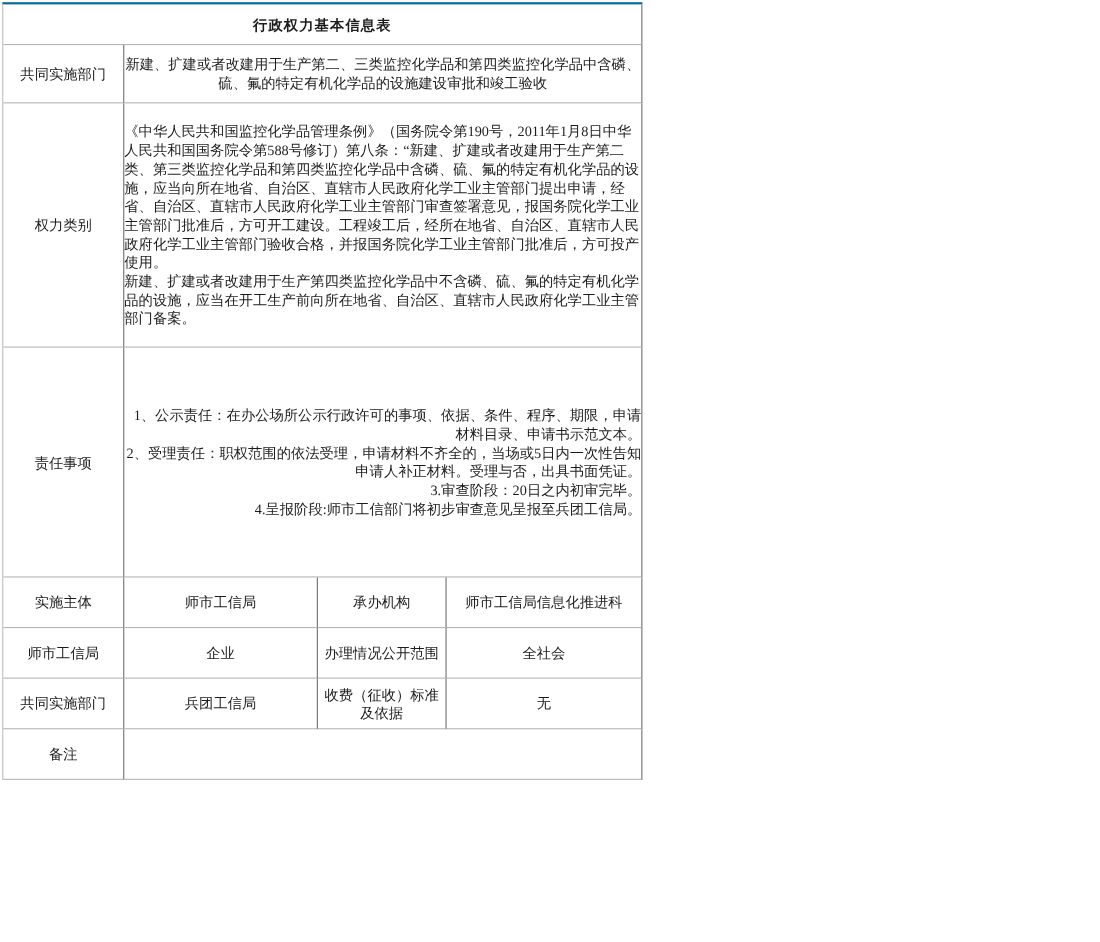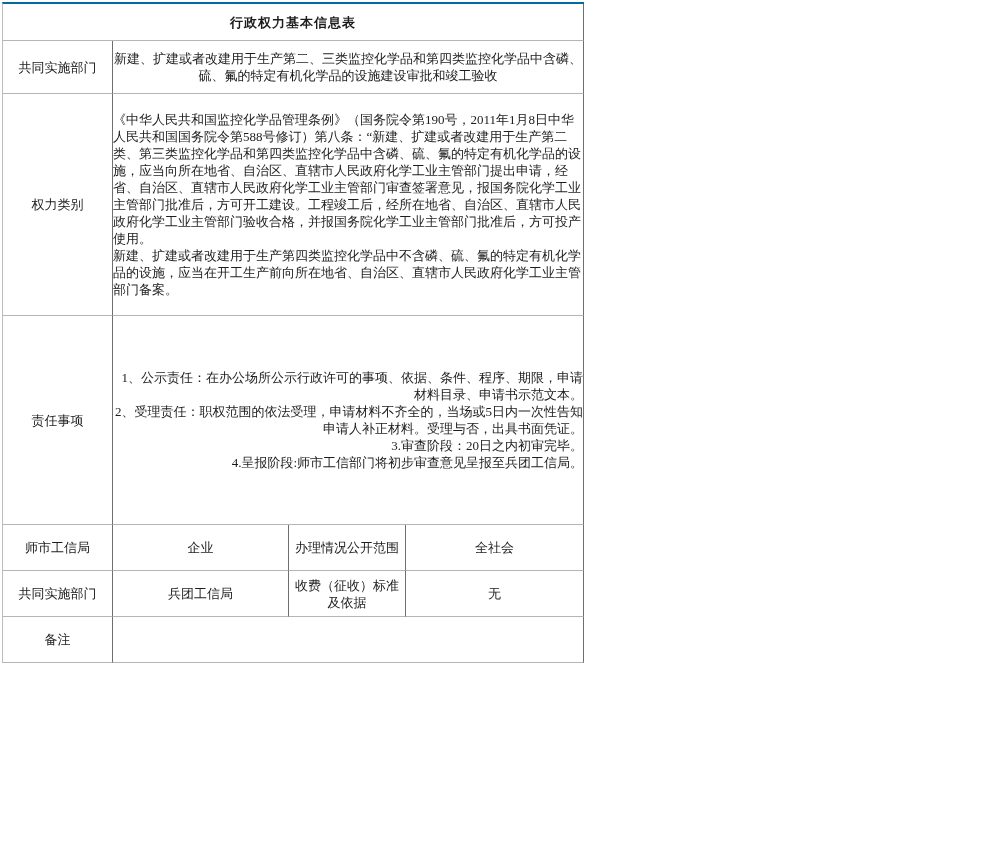--- a/index.html
+++ b/index.html
@@ -105,20 +105,26 @@
     </tr>
 
     <tr class="r-resp">
       <td class="label-cell">责任事项</td>
       <td class="para-cell resp-cell" colspan="3">1、公示责任：在办公场所公示行政许可的事项、依据、条件、程序、期限，申请材料目录、申请书示范文本。
 2、受理责任：职权范围的依法受理，申请材料不齐全的，当场或5日内一次性告知申请人补正材料。受理与否，出具书面凭证。
 3.审查阶段：20日之内初审完毕。
 4.呈报阶段:师市工信部门将初步审查意见呈报至兵团工信局。</td>
     </tr>
 
+    <tr class="r-sm">
+      <td class="label-cell">实施主体</td>
+      <td class="value-center">师市工信局</td>
+      <td class="label-cell">承办机构</td>
+      <td class="value-center">师市工信局信息化推进科</td>
+    </tr>
 
     <tr class="r-sm">
       <td class="label-cell">师市工信局</td>
       <td class="value-center">企业</td>
       <td class="label-cell">办理情况公开范围</td>
       <td class="value-center">全社会</td>
     </tr>
 
     <tr class="r-sm">
       <td class="label-cell">共同实施部门</td>

